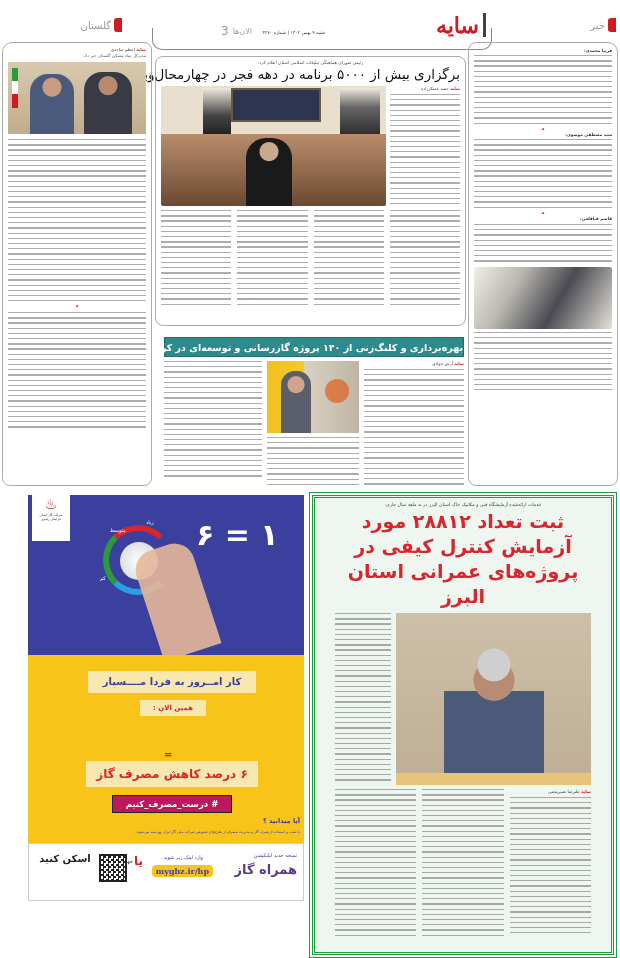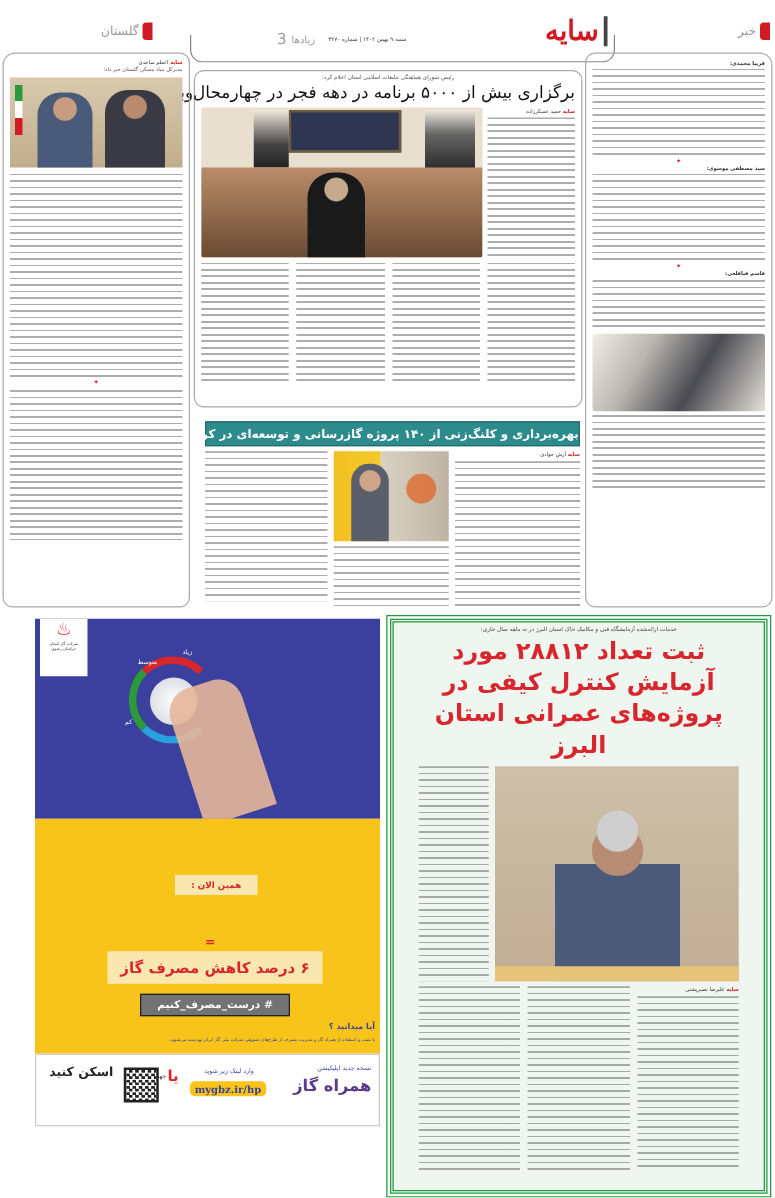--- a/index.html
+++ b/index.html
@@ -22,21 +22,21 @@
     <span class="red-tab"></span>
     <span class="head-tag">خبر</span>
   </div>
   <div class="abs" style="right:128px;top:20px;width:340px;height:22px;border:1px solid #888;border-top:none;border-radius:0 0 10px 10px"></div>
   <div class="abs" style="right:134px;top:0px;height:34px;display:flex;align-items:center;gap:4px">
     <span style="width:3px;height:24px;background:#444;display:inline-block"></span>
     <span style="font-size:22px;color:#d11b24;font-family:'DejaVu Serif',serif;font-weight:bold">سایه</span>
   </div>
   <div class="abs" style="right:295px;top:22px;font-size:4.5px;color:#333">شنبه ۹ بهمن ۱۴۰۲ | شماره ۳۲۷۰</div>
   <div class="abs" style="right:368px;top:16px;display:flex;align-items:center;gap:4px">
-    <span class="head-tag" style="font-size:8px">زیاد‌ها</span>
+    <span class="head-tag" style="font-size:8px">الان‌ها</span>
     <span class="head-tag" style="font-size:12px">3</span>
   </div>
   <div class="abs" style="right:498px;top:10px;display:flex;align-items:center;gap:3px">
     <span class="red-tab"></span>
     <span class="head-tag">گلستان</span>
   </div>
 </div>
 
 <div class="abs boxed" style="right:2px;top:42px;width:150px;height:444px;border-top-right-radius:10px;padding:4px 5px">
   <div>
@@ -136,26 +136,28 @@
   <div class="abs" style="left:4px;top:0;width:38px;height:46px;background:#fff;text-align:center">
     <div style="color:#d7262e;font-size:14px;line-height:18px">♨</div>
     <div style="font-size:3.2px;color:#333;line-height:4px;padding:0 2px">شرکت گاز استان خراسان رضوی</div>
   </div>
   <div class="abs" style="left:75px;top:30px;width:70px;height:70px;border-radius:50%;border:6px solid transparent;border-top-color:#d7262e;border-left-color:#2a9a3a;border-bottom-color:#2aa0e0"></div>
   <div class="abs" style="left:92px;top:47px;width:38px;height:38px;border-radius:50%;background:radial-gradient(#fff,#cfd2d8)"></div>
   <div class="abs" style="left:118px;top:24px;font-size:5px;color:#fff">زیاد</div>
   <div class="abs" style="left:82px;top:32px;font-size:5px;color:#fff">متوسط</div>
   <div class="abs" style="left:72px;top:80px;font-size:5px;color:#fff">کم</div>
   <div class="abs" style="left:118px;top:50px;width:60px;height:110px;background:#e6b79a;border-radius:20px 20px 0 0;transform:rotate(-18deg);opacity:.9"></div>
+  <div class="abs" style="left:168px;top:22px;color:#fff;font-size:30px;font-weight:bold;direction:ltr">۶ = ۱</div>
 </div>
 <div class="abs" style="left:28px;top:655px;width:276px;height:188px;background:#f8c41a">
+  <div class="abs" style="left:60px;top:16px;width:168px;height:22px;background:#f9e7b0;text-align:center;font-size:10px;font-weight:bold;line-height:22px;color:#3b3f9e">کار امــروز به فردا مــــسپار</div>
   <div class="abs" style="left:112px;top:45px;width:66px;height:16px;background:#f9e7b0;text-align:center;font-size:7px;font-weight:bold;line-height:16px;color:#d7262e">همین الان :</div>
   <div class="abs" style="left:136px;top:94px;font-size:10px;font-weight:bold;color:#d7262e">=</div>
   <div class="abs" style="left:58px;top:106px;width:172px;height:26px;background:#f9e7b0;text-align:center;font-size:12px;font-weight:bold;line-height:26px;color:#d7262e">۶ درصد کاهش مصرف گاز</div>
-  <div class="abs" style="left:84px;top:140px;width:120px;height:18px;background:#737373;border:1px solid #222;text-align:center;font-size:8.5px;font-weight:bold;line-height:17px;color:#fff"># درست_مصرف_کنیم</div>
+  <div class="abs" style="left:84px;top:140px;width:120px;height:18px;background:#be185d;border:1px solid #222;text-align:center;font-size:8.5px;font-weight:bold;line-height:17px;color:#fff"># درست_مصرف_کنیم</div>
   <div class="abs" style="right:4px;top:162px;font-size:6.5px;font-weight:bold;color:#3b3f9e">آیا میدانید ؟</div>
   <div class="abs" style="right:4px;top:175px;font-size:3.6px;color:#3b3f9e;white-space:nowrap">با نصب و استفاده از همراه گاز و مدیریت مصرف از طرح‌های تشویقی شرکت ملی گاز ایران بهره‌مند می‌شوید.</div>
 </div>
 <div class="abs" style="left:28px;top:843px;width:276px;height:58px;background:#fff;border:1px solid #ccc">
   <div class="abs" style="right:6px;top:8px;font-size:5px;color:#3b3f9e">نسخه جدید اپلیکیشن</div>
   <div class="abs" style="right:6px;top:18px;font-size:13px;font-weight:bold;color:#5a3a8e">همراه گاز</div>
   <div class="abs" style="right:100px;top:10px;font-size:5px;color:#3b3f9e">وارد لینک زیر شوید</div>
   <div class="abs" style="right:90px;top:21px;background:#f8c41a;border-radius:4px;padding:1px 4px;font-size:8px;font-weight:bold;color:#3b3f9e;direction:ltr;font-family:'DejaVu Serif',serif">mygbz.ir/hp</div>
   <div class="abs" style="right:160px;top:10px;font-size:12px;font-weight:bold;color:#d7262e">یا</div>
   <div class="abs" style="right:170px;top:14px;font-size:5px;color:#333">جهت دانلــود</div>

